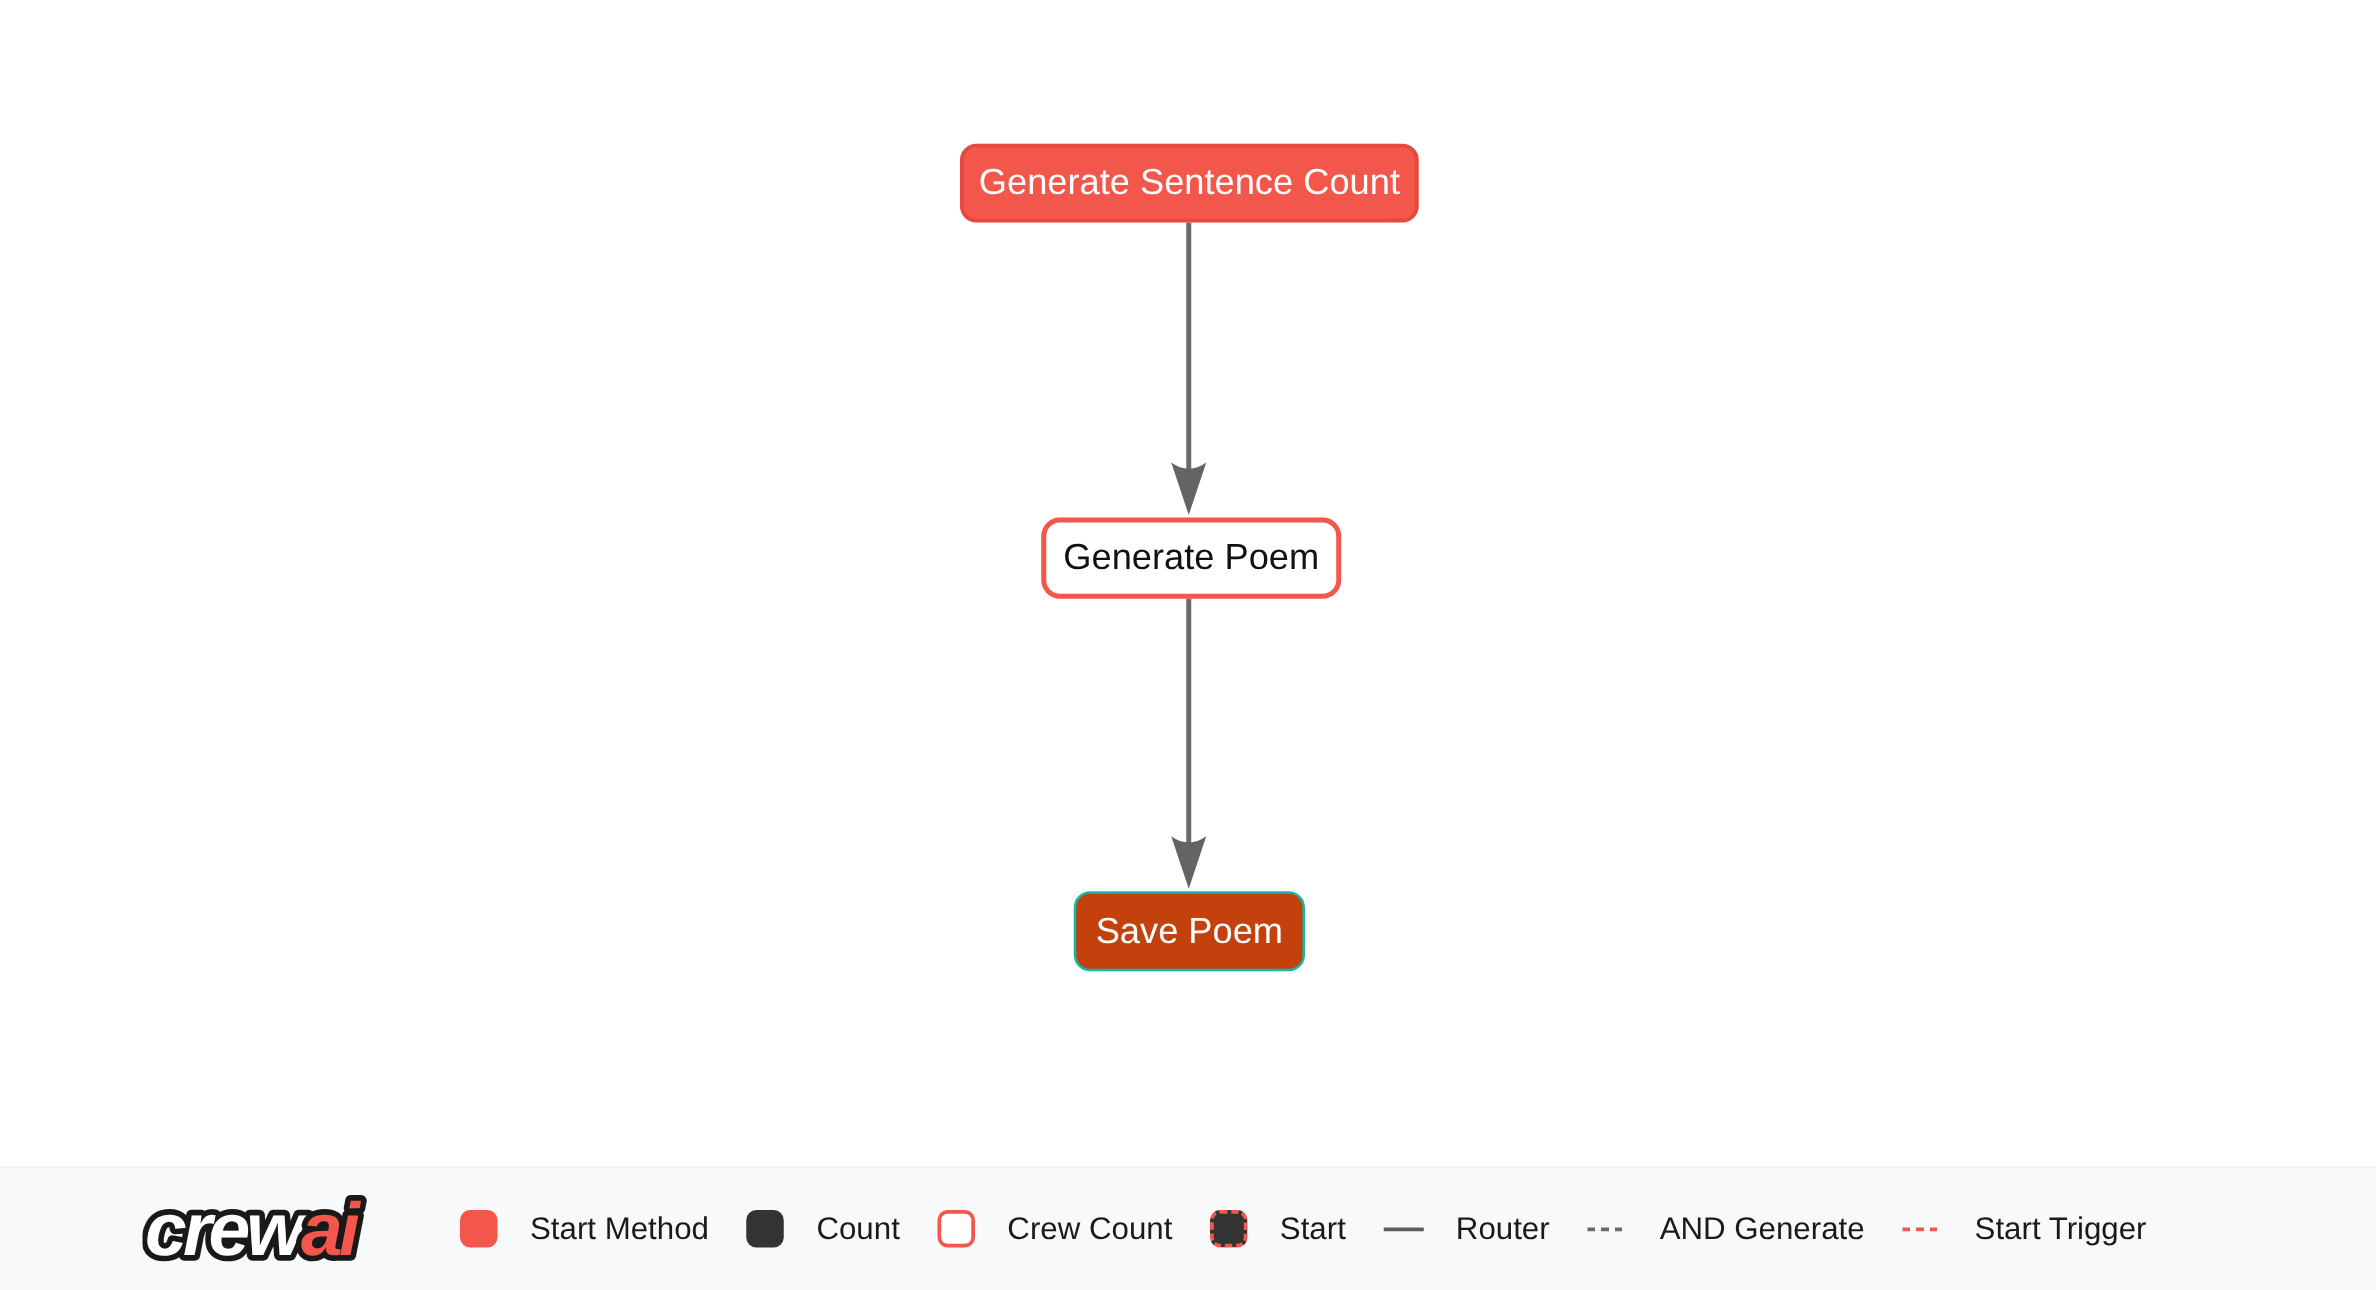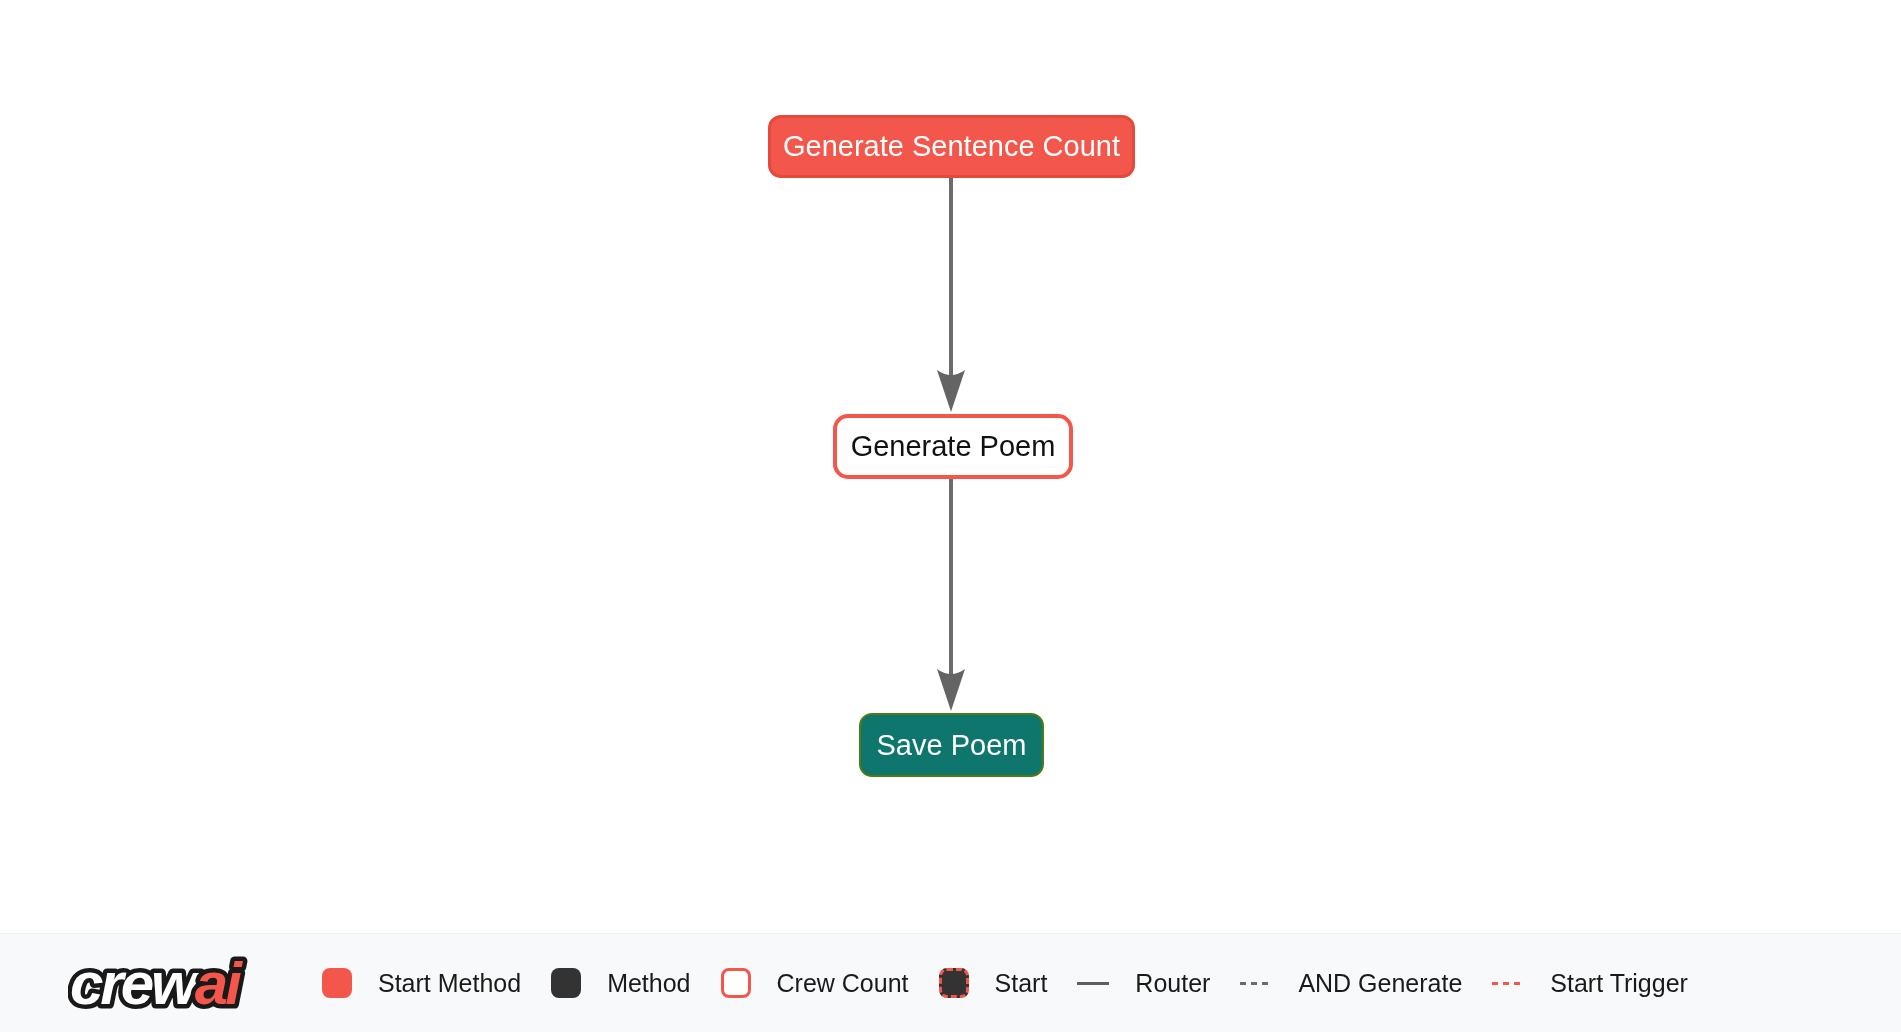--- a/index.html
+++ b/index.html
@@ -35,33 +35,33 @@
   }
   .node-crew {
     left: 833px; top: 414px; width: 240px; height: 65px;
     background: #FFFFFF;
     border: 4px solid #F3574B;
     border-radius: 15px;
     color: #111111;
   }
   .node-method {
     left: 859px; top: 713px; width: 185px; height: 64px;
-    background: #0f766e;
-    border: 2px solid #4d7c0f;
+    background: #c2410c;
+    border: 2px solid #14b8a6;
     color: #FFFFFF;
   }
 
   
   .legend {
     position: absolute; left: 0; top: 933px;
     width: 1901px; height: 99px;
     background: #F8F9FA;
     border-top: 1px solid #EEF0F2;
     display: flex; align-items: center;
-    padding-left: 68px;
+    padding-left: 114px;
     gap: 30px;
   }
   .logo { margin-right: -14px; flex: 0 0 auto; }
   .legend-item {
     display: flex; align-items: center; gap: 26px;
     font-size: 25px; color: #1A1A1A;
     flex: 0 0 auto;
   }
   .swatch { width: 30px; height: 30px; border-radius: 8px; flex: 0 0 auto; }
   .swatch-start  { background: #F3574B; }
@@ -108,21 +108,21 @@
       </text>
     </svg>
 
     <div class="legend-item">
       <span class="swatch swatch-start"></span>
       <span>Start Method</span>
     </div>
 
     <div class="legend-item">
       <span class="swatch swatch-method"></span>
-      <span>Method</span>
+      <span>Count</span>
     </div>
 
     <div class="legend-item">
       <span class="swatch swatch-crew"></span>
       <span>Crew Count</span>
     </div>
 
     <div class="legend-item">
       <span class="swatch swatch-router"></span>
       <span>Start</span>

